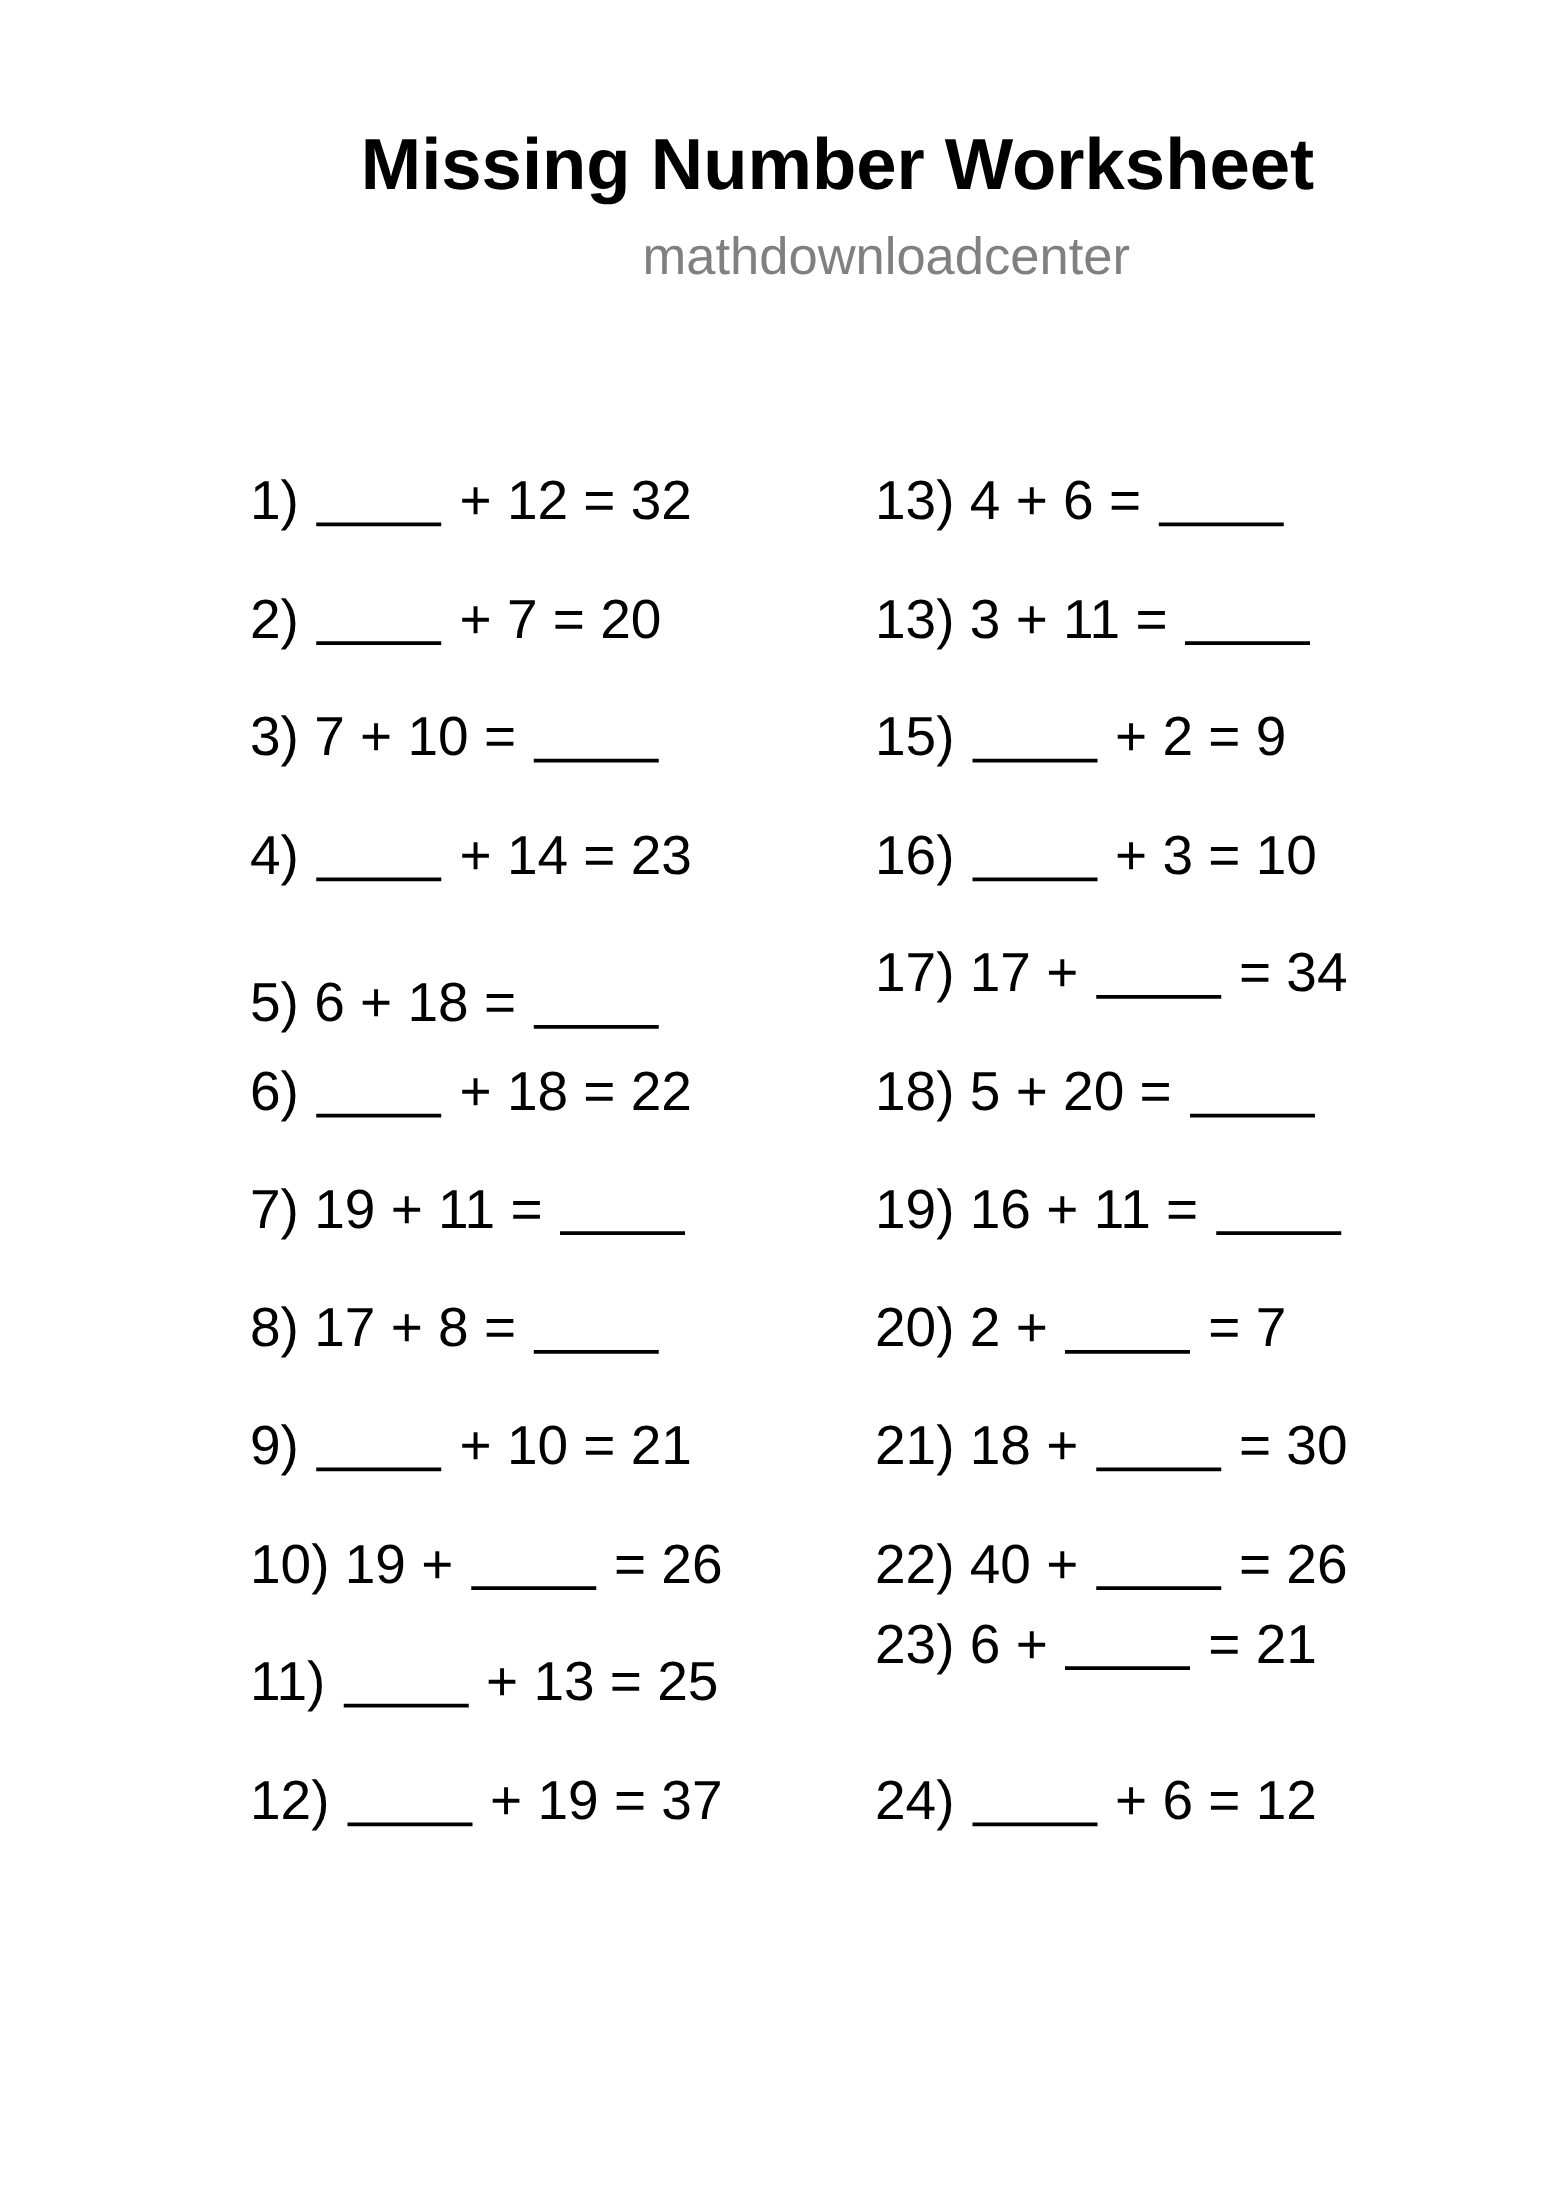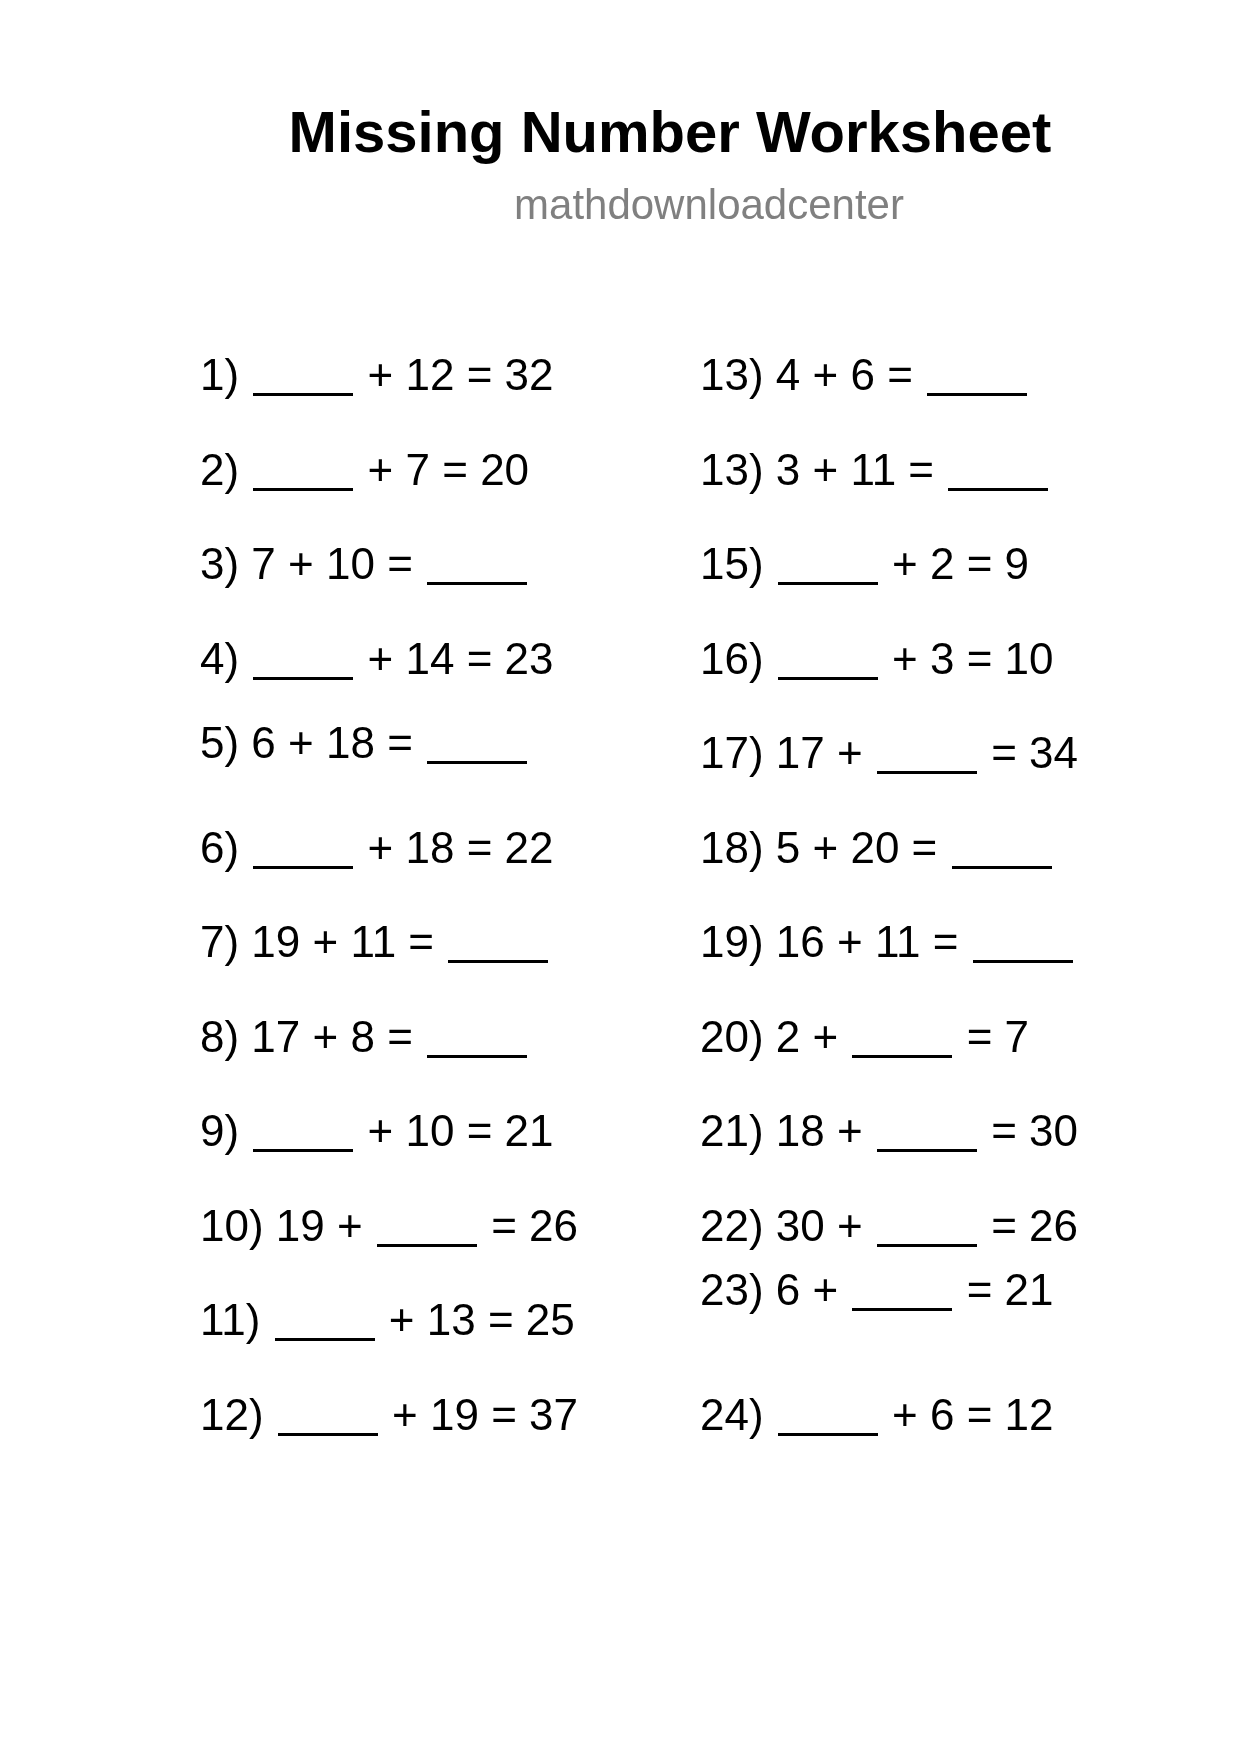--- a/index.html
+++ b/index.html
@@ -46,20 +46,21 @@
     }
     .col-left { left: 200px; }
     .col-right { left: 700px; }
     .problem {
       position: absolute;
       left: 0;
       white-space: nowrap;
       font-size: 44px;
       line-height: 50px;
       height: 50px;
+      margin-top: 26px;
     }
     .blank {
       display: inline-block;
       width: 100px;
       height: 36px;
       border-bottom: 3px solid #000000;
       vertical-align: -6px;
       margin: 0 2px;
     }
   </style>
@@ -88,21 +89,21 @@
     <span>7 + 10 =</span>
     <span class="blank"></span>
   </div>
 
   <div class="problem" style="top:633.5px">
     <span>4)</span>
     <span class="blank"></span>
     <span>+ 14 = 23</span>
   </div>
 
-  <div class="problem" style="top:718px">
+  <div class="problem" style="top:752px">
     <span>5)</span>
     <span>6 + 18 =</span>
     <span class="blank"></span>
   </div>
 
   <div class="problem" style="top:822.5px">
     <span>6)</span>
     <span class="blank"></span>
     <span>+ 18 = 22</span>
   </div>
@@ -199,21 +200,21 @@
 
   <div class="problem" style="top:1106px">
     <span>21)</span>
     <span>18 +</span>
     <span class="blank"></span>
     <span>= 30</span>
   </div>
 
   <div class="problem" style="top:1200.5px">
     <span>22)</span>
-    <span>30 +</span>
+    <span>40 +</span>
     <span class="blank"></span>
     <span>= 26</span>
   </div>
 
   <div class="problem" style="top:1265px">
     <span>23)</span>
     <span>6 +</span>
     <span class="blank"></span>
     <span>= 21</span>
   </div>

